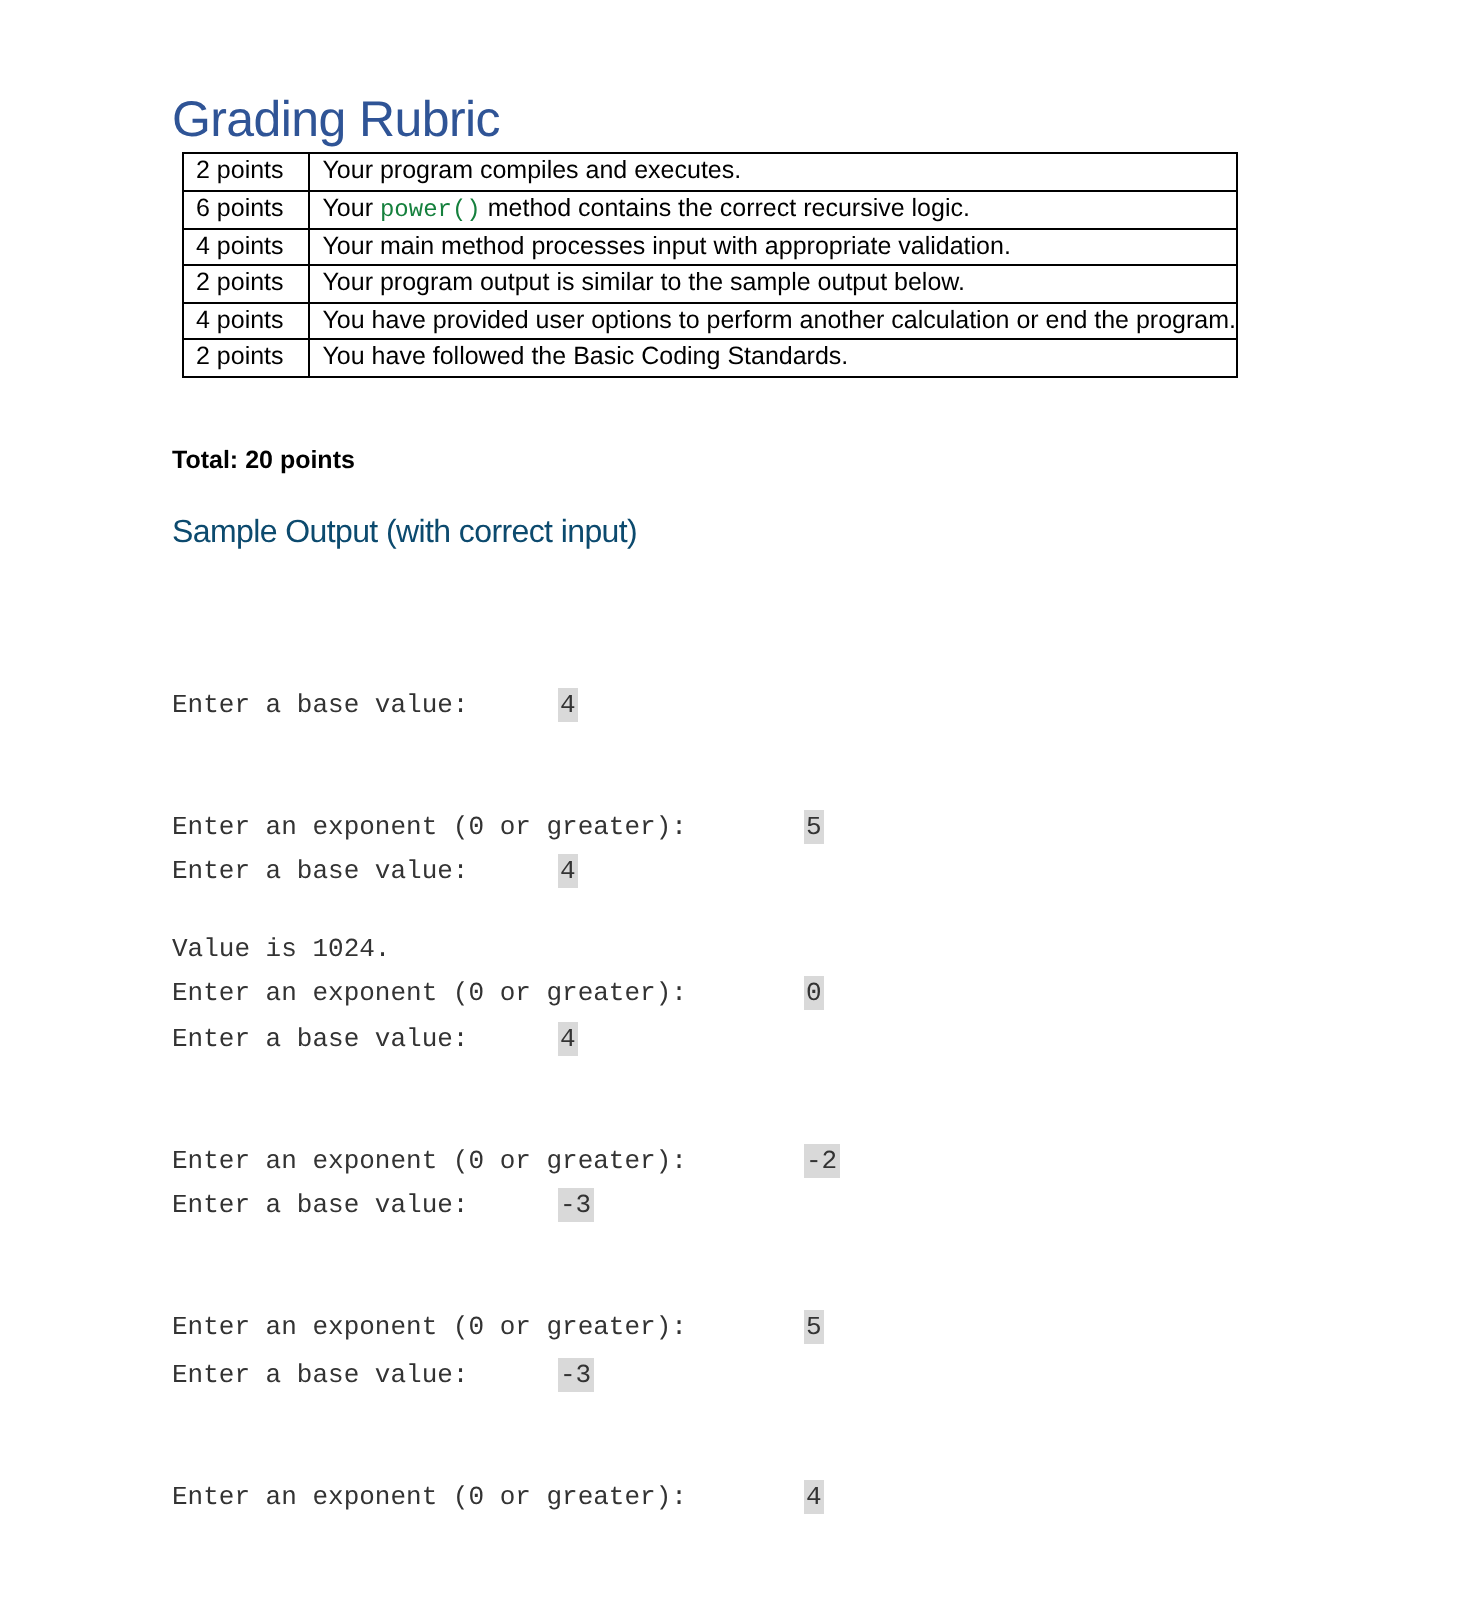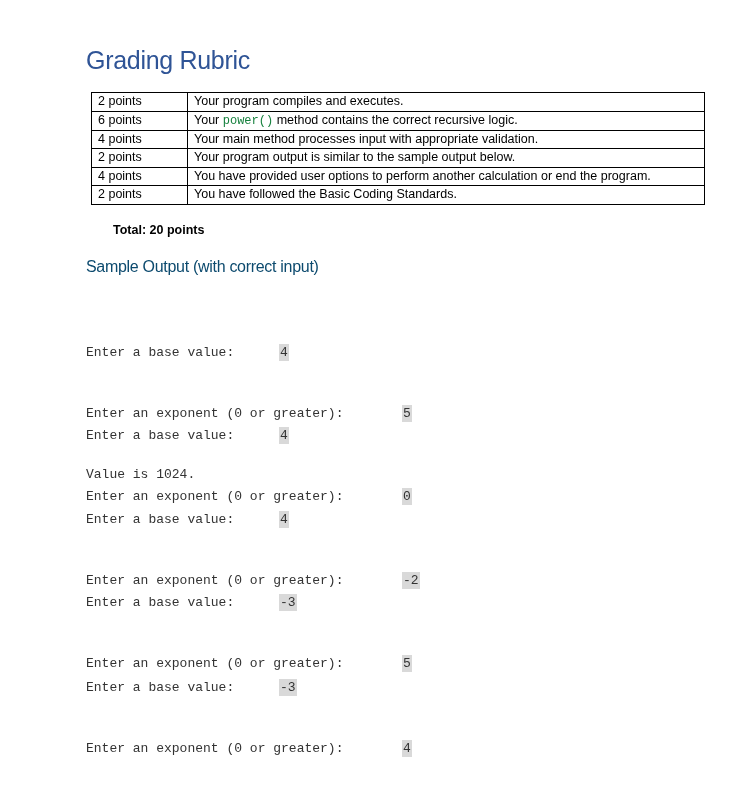--- a/index.html
+++ b/index.html
@@ -1,23 +1,23 @@
 <!DOCTYPE html>
 <html><head>
 <meta charset="utf-8">
 <style>
   html, body { margin: 0; padding: 0; background: #ffffff; }
   body { width: 739px; height: 803px; position: relative; overflow: hidden; font-family: "Liberation Sans", sans-serif; color: #000; }
   .h1 { position: absolute; left: 86px; top: 46px; font-family: "Liberation Sans", sans-serif; font-size: 25px; color: #2f5496; letter-spacing: -0.3px; }
   .h2 { position: absolute; left: 86px; top: 258px; font-family: "Liberation Sans", sans-serif; font-size: 16px; color: #0c4a6e; letter-spacing: -0.3px; }
-  table.rubric { position: absolute; left: 91px; top: 92px; width: 614px; border-collapse: collapse; font-size: 12.5px; }
+  table.rubric { position: absolute; left: 91px; top: 76px; width: 528px; border-collapse: collapse; font-size: 12.5px; }
   table.rubric td { border: 1px solid #000; padding: 0 0 0 6px; height: 17.5px; line-height: 17px; white-space: nowrap; }
   table.rubric td.pts { width: 89px; }
   .code { font-family: "Liberation Mono", monospace; font-size: 12px; color: #15803d; }
-  .total { position: absolute; left: 86px; top: 223px; font-size: 12.5px; font-weight: bold; margin-left: 27px; }
+  .total { position: absolute; left: 86px; top: 223px; font-size: 12.5px; font-weight: bold; }
   .sample { position: absolute; left: 86px; font-family: "Liberation Mono", monospace; font-size: 13px; line-height: 17px; color: #333; white-space: pre; }
   .line { position: relative; height: 17px; margin-top: 10px; }
   .inp { position: absolute; background: #d9d9d9; color: #333; padding: 0 1px; }
   .inp.base { left: 193px; }
   .inp.exp { left: 316px; }
 </style>
 </head>
 <body>
 
 <div class="h1">Grading Rubric</div>

